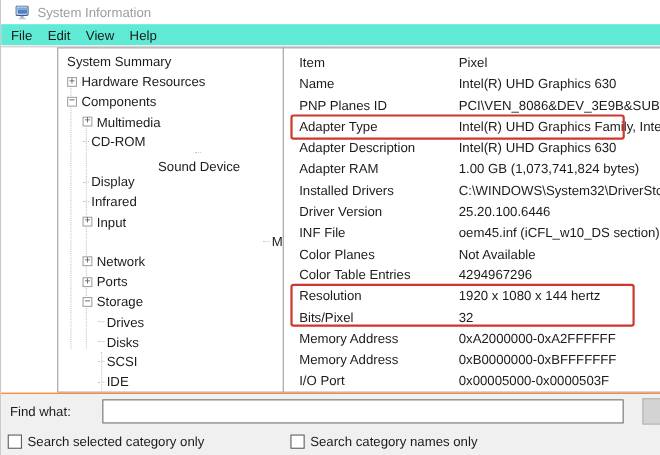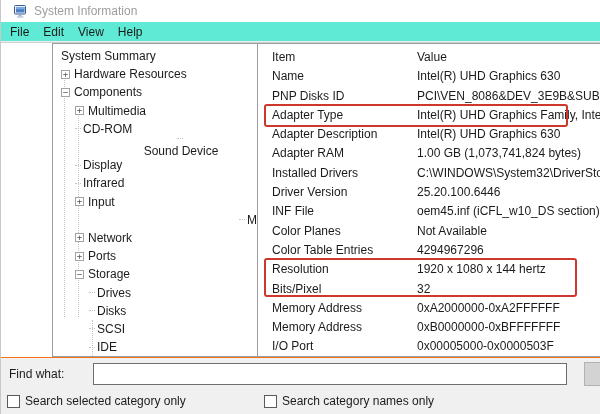--- a/index.html
+++ b/index.html
@@ -178,29 +178,29 @@
       <div class="scroll-thumb"></div>
       <div class="scroll-btn down">
           <div class="arrow-down"></div>
         </div>
     </div>
   </div>
 
   <div class="right-pane">
     <div class="detail-row">
       <span class="col-item">Item</span>
-      <span class="col-value">Value</span>
+      <span class="col-value">Pixel</span>
     </div>
     <div id="detail-rows">
         <div class="detail-row">
           <span class="col-item">Name</span>
           <span class="col-value">Intel(R) UHD Graphics 630</span>
         </div>
         <div class="detail-row">
-          <span class="col-item">PNP Disks ID</span>
+          <span class="col-item">PNP Planes ID</span>
           <span class="col-value">PCI\VEN_8086&amp;DEV_3E9B&amp;SUBSYS</span>
         </div>
         <div class="detail-row">
           <span class="col-item">Adapter Type</span>
           <span class="col-value">Intel(R) UHD Graphics Family, Intel</span>
         </div>
         <div class="detail-row">
           <span class="col-item">Adapter Description</span>
           <span class="col-value">Intel(R) UHD Graphics 630</span>
         </div>

